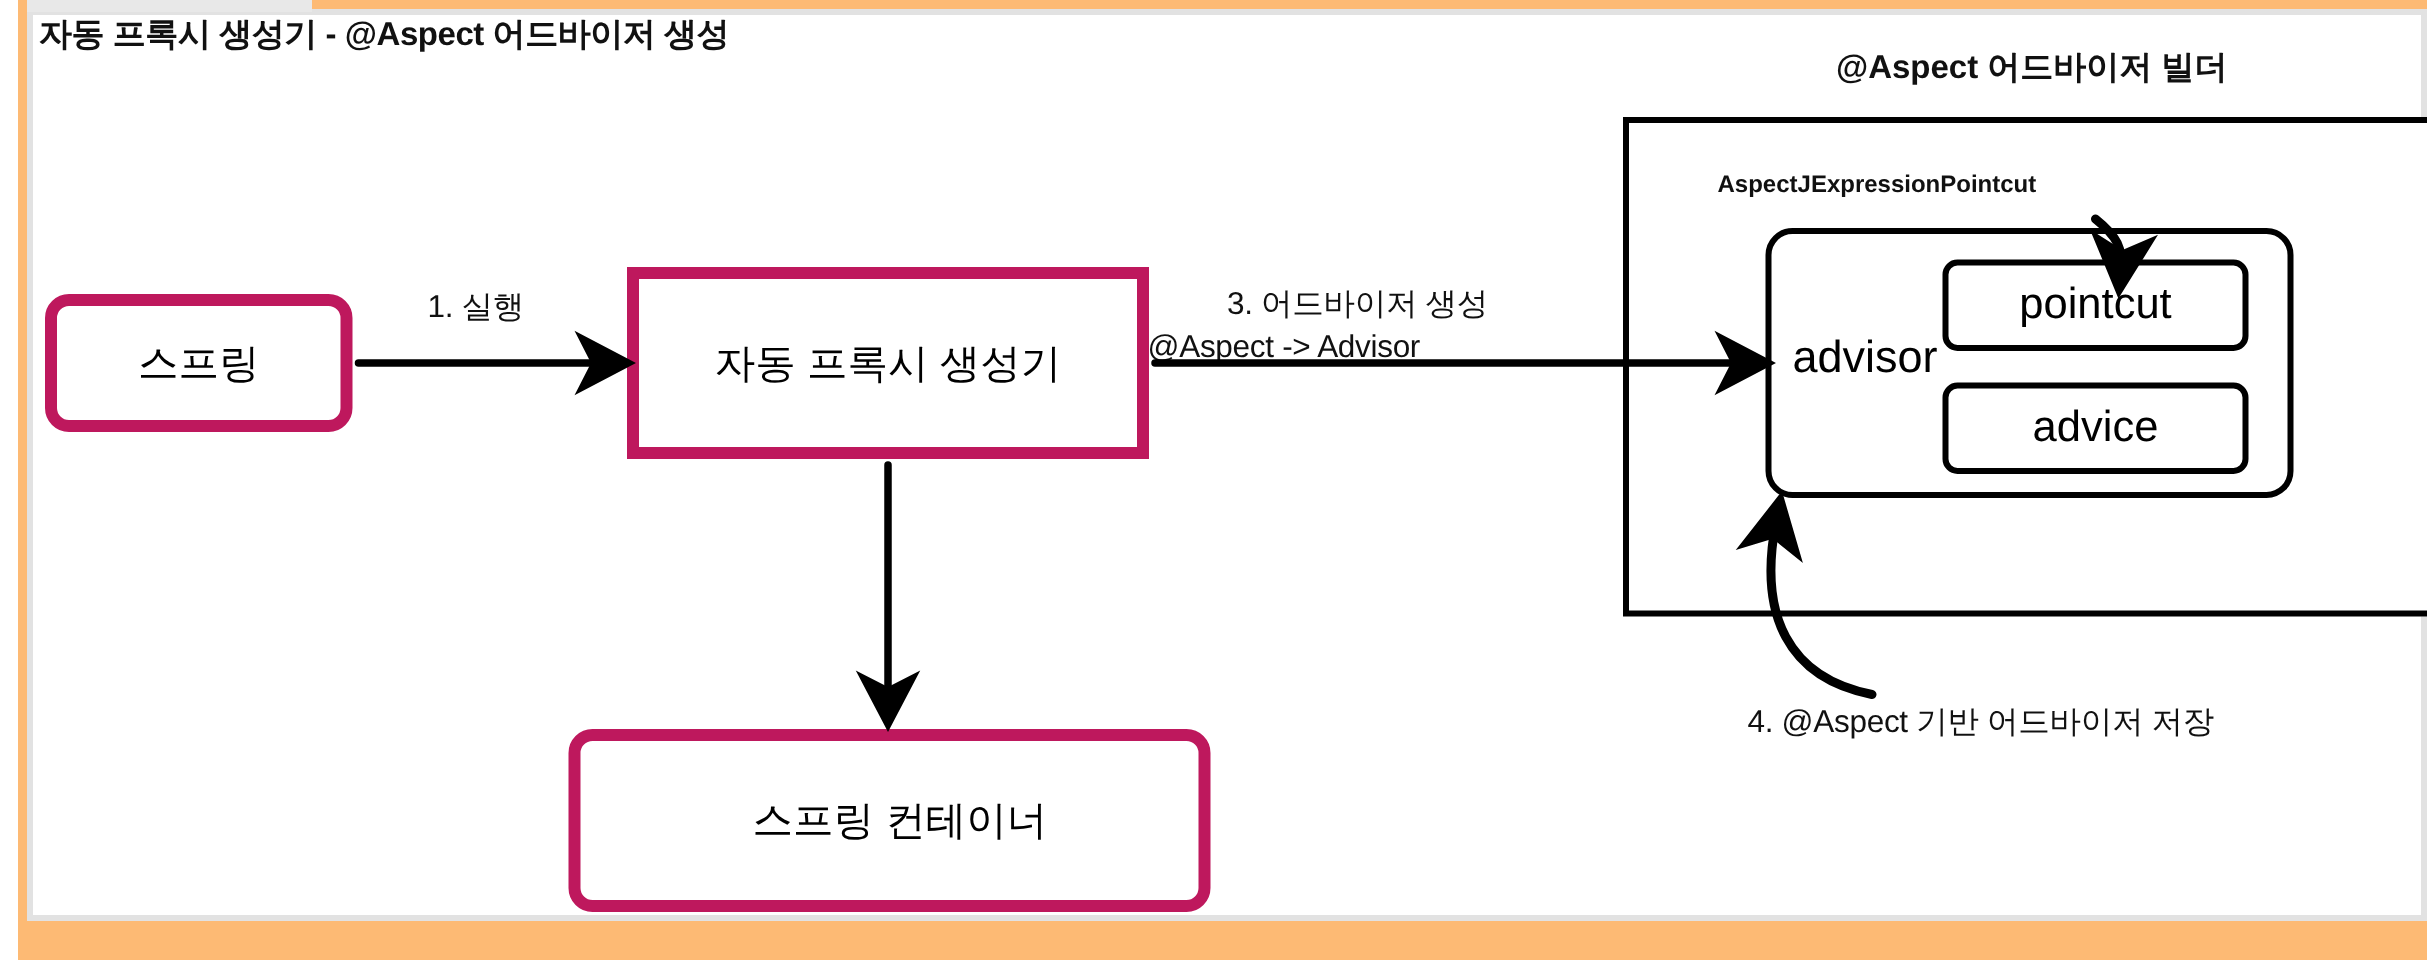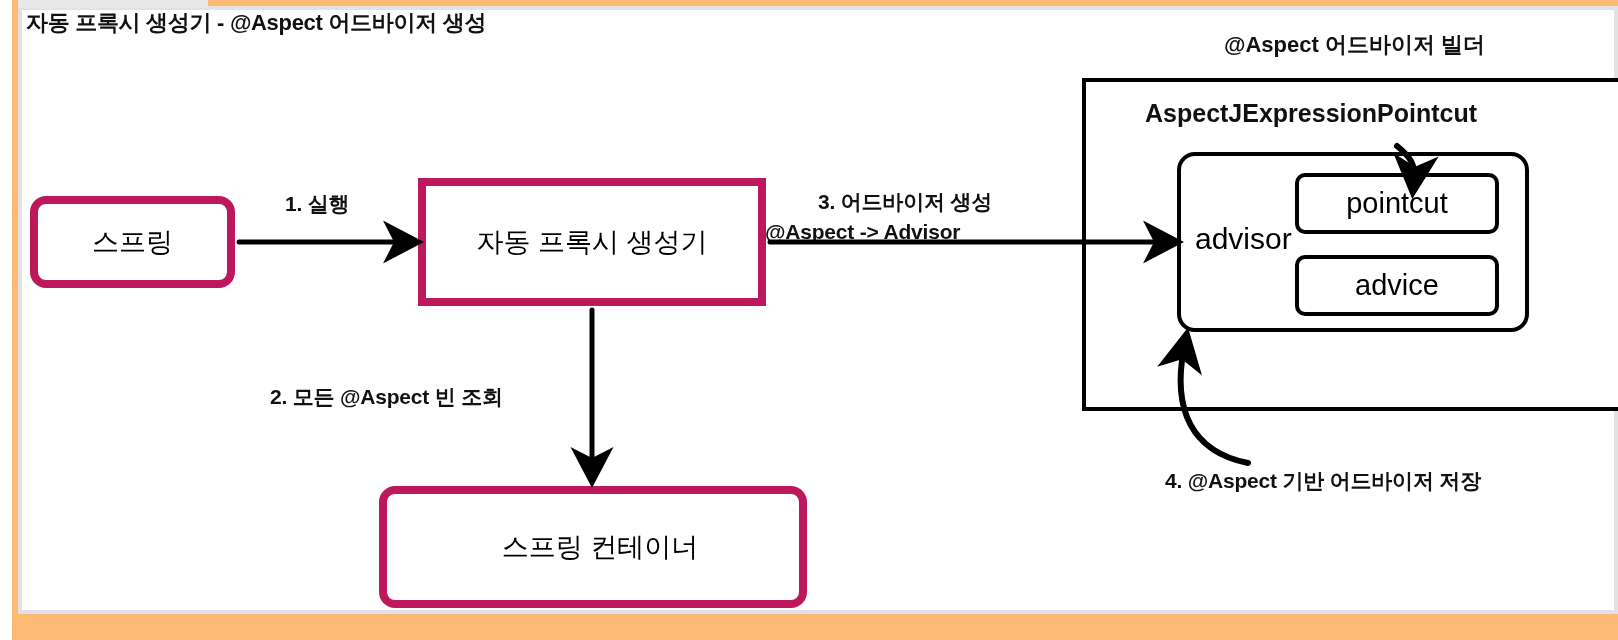--- a/index.html
+++ b/index.html
@@ -90,22 +90,22 @@
     width: 545px;
     text-align: center;
     font-size: 22px;
     font-weight: bold;
     color: #111111;
     white-space: nowrap;
   }
   #pointcut-class-label {
     position: absolute;
     left: 1133px;
-    top: 99px;
-    font-size: 25px;
+    top: 115px;
+    font-size: 16px;
     font-weight: bold;
     color: #111111;
     white-space: nowrap;
   }
 
   #node-advisor {
     position: absolute;
     left: 1165px;
     top: 152px;
     width: 352px;
@@ -155,21 +155,21 @@
   #node-advice .sub-label {
     font-size: 29px;
     color: #000000;
     white-space: nowrap;
   }
 
   
   .edge-label {
     position: absolute;
     font-size: 21px;
-    font-weight: bold;
+    font-weight: normal;
     color: #111111;
     white-space: nowrap;
     letter-spacing: -0.2px;
   }
   #label-step1 { left: 273px;  top: 190px; }
   #label-step2 { left: 258px;  top: 383px; }
   #label-step3-line1 { left: 806px; top: 188px; }
   #label-step3-line2 { left: 753px; top: 220px; }
   #label-step4 { left: 1153px; top: 467px; }
 
@@ -214,21 +214,20 @@
 
   <div id="node-pointcut">
     <span class="sub-label">pointcut</span>
   </div>
 
   <div id="node-advice">
     <span class="sub-label">advice</span>
   </div>
 
   <div class="edge-label" id="label-step1">1. 실행</div>
-  <div class="edge-label" id="label-step2">2. 모든 @Aspect 빈 조회</div>
   <div class="edge-label" id="label-step3-line1">3. 어드바이저 생성</div>
   <div class="edge-label" id="label-step3-line2">@Aspect -&gt; Advisor</div>
   <div class="edge-label" id="label-step4">4. @Aspect 기반 어드바이저 저장</div>
 
   <svg id="arrow-layer" viewBox="0 0 1618 640" width="1618" height="640" xmlns="http://www.w3.org/2000/svg">
     <defs>
       <marker id="ah" markerWidth="9" markerHeight="9" refX="4.6" refY="4.5" orient="auto" markerUnits="strokeWidth">
         <path d="M0.4,0.2 L8.6,4.5 L0.4,8.8 L2.6,4.5 Z" fill="#000000"></path>
       </marker>
       <marker id="ah2" markerWidth="8" markerHeight="8" refX="4.2" refY="4" orient="auto" markerUnits="strokeWidth">

